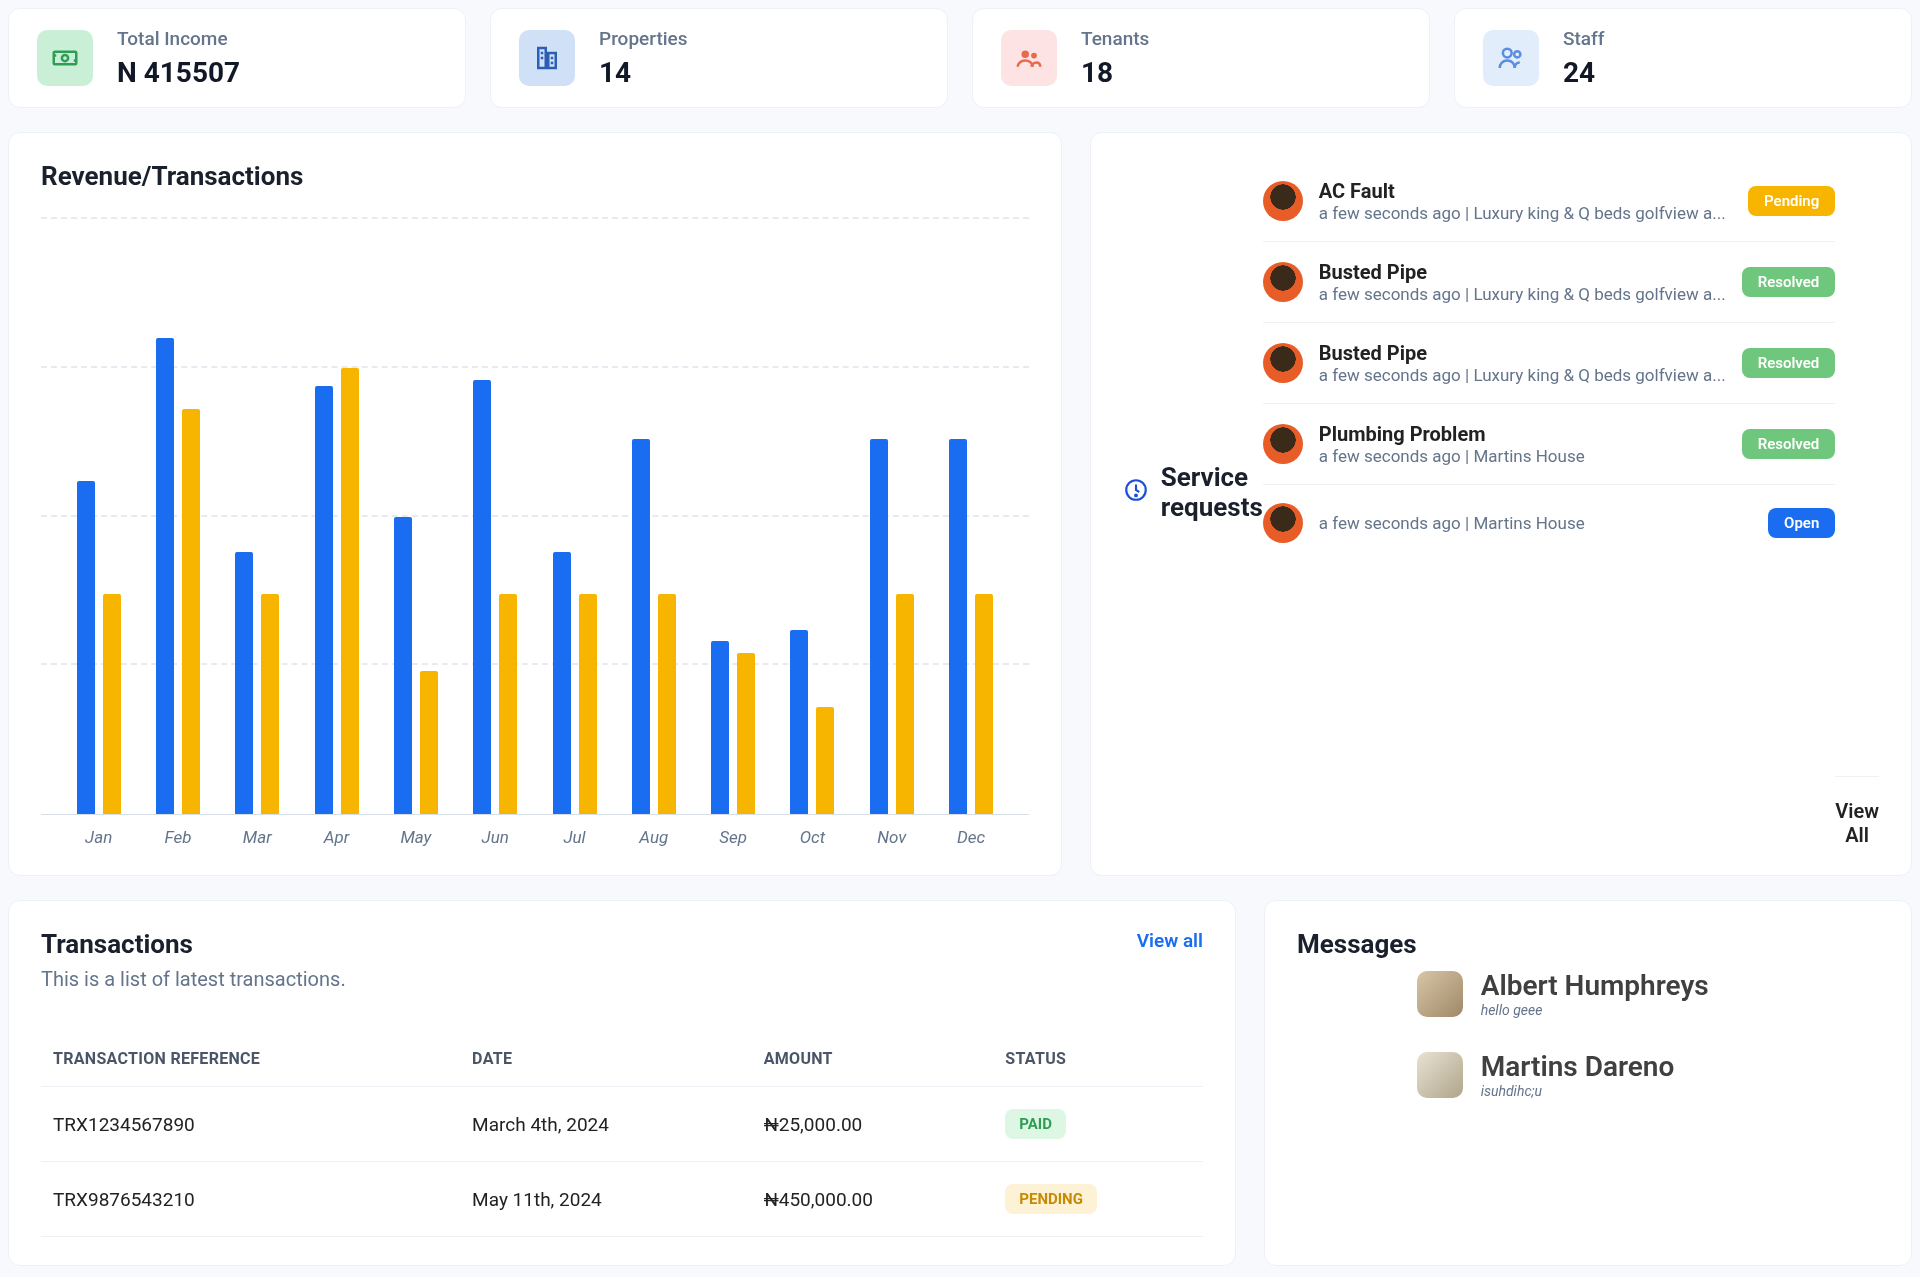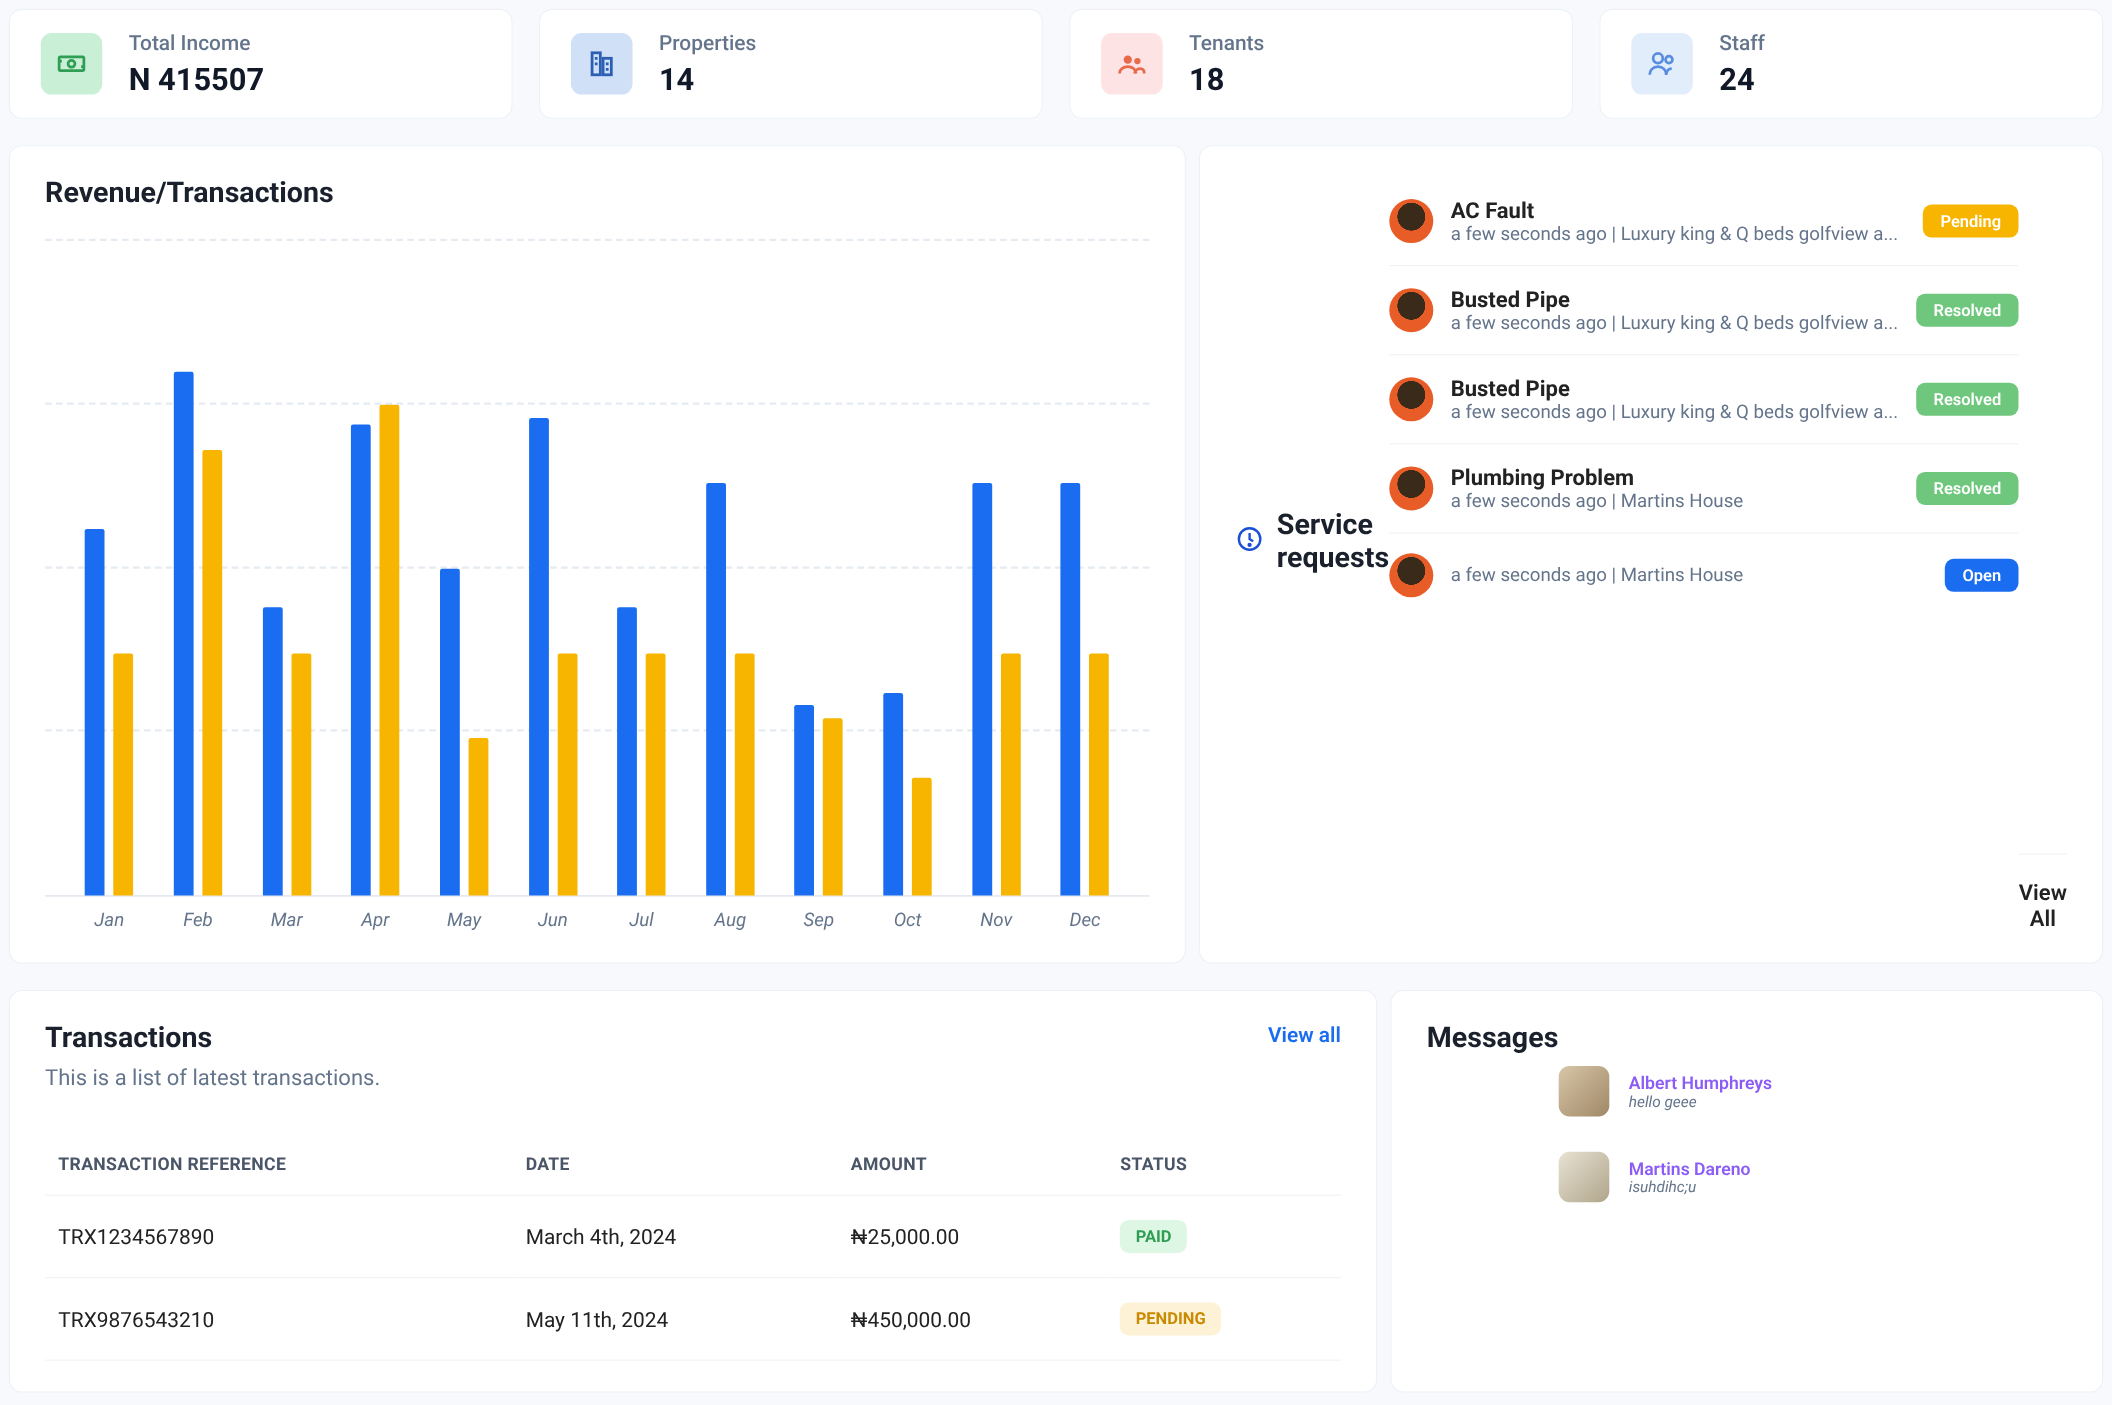--- a/index.html
+++ b/index.html
@@ -30,21 +30,21 @@
 }
 .stat-icon svg { width: 30px; height: 30px; }
 .icon-green { background: #c9f0d6; }
 .icon-blue  { background: #cfe0f7; }
 .icon-pink  { background: #fde3e3; }
 .icon-lblue { background: #e2edfc; }
 .stat-label { color: #64748b; font-size: 19px; font-weight: 500; margin-bottom: 6px; }
 .stat-value { color: #111827; font-size: 28px; font-weight: 700; }
 
 
-.grid-row { display: flex; gap: 12px; margin-bottom: 24px; align-items: stretch; }
+.grid-row { display: flex; gap: 28px; margin-bottom: 24px; align-items: stretch; }
 .card {
   background: #fff;
   border: 1px solid #edf1f7;
   border-radius: 12px;
   padding: 28px 32px;
 }
 .left-col { flex: 1 1 1208px; }
 .right-col { flex: 0 0 648px; display: flex; flex-direction: row; }
 
 .section-title { font-size: 26px; font-weight: 700; color: #1a202c; }
@@ -130,21 +130,21 @@
 .pill.pending { background:#fdf1d6; color:#c88a00; }
 
 
 .msg-item { display:flex; gap:18px; align-items:center; padding: 16px 0; }
 .msg-avatar {
   width:46px; height:46px; border-radius:10px;
   background: linear-gradient(135deg,#d7c6a8,#a08867);
   flex-shrink:0;
 }
 .msg-avatar.alt { background: linear-gradient(135deg,#e8e2d4,#b0a58a); }
-.msg-name { font-size:16px; font-weight:600; color:#8b5cf6; }
+.msg-name { font-size:28px; font-weight:600; color:#404040; }
 .msg-text { font-size:14px; color:#64748b;font-style:italic; }
 </style>
 </head>
 <body>
 
 <div class="stat-row" id="stat-row">
     <div class="stat-card">
       <div class="stat-icon icon-green">
         <svg viewBox="0 0 24 24" fill="none" stroke="#2f9e54" stroke-width="2">
           <rect x="3" y="7" width="18" height="10" rx="1"></rect>

